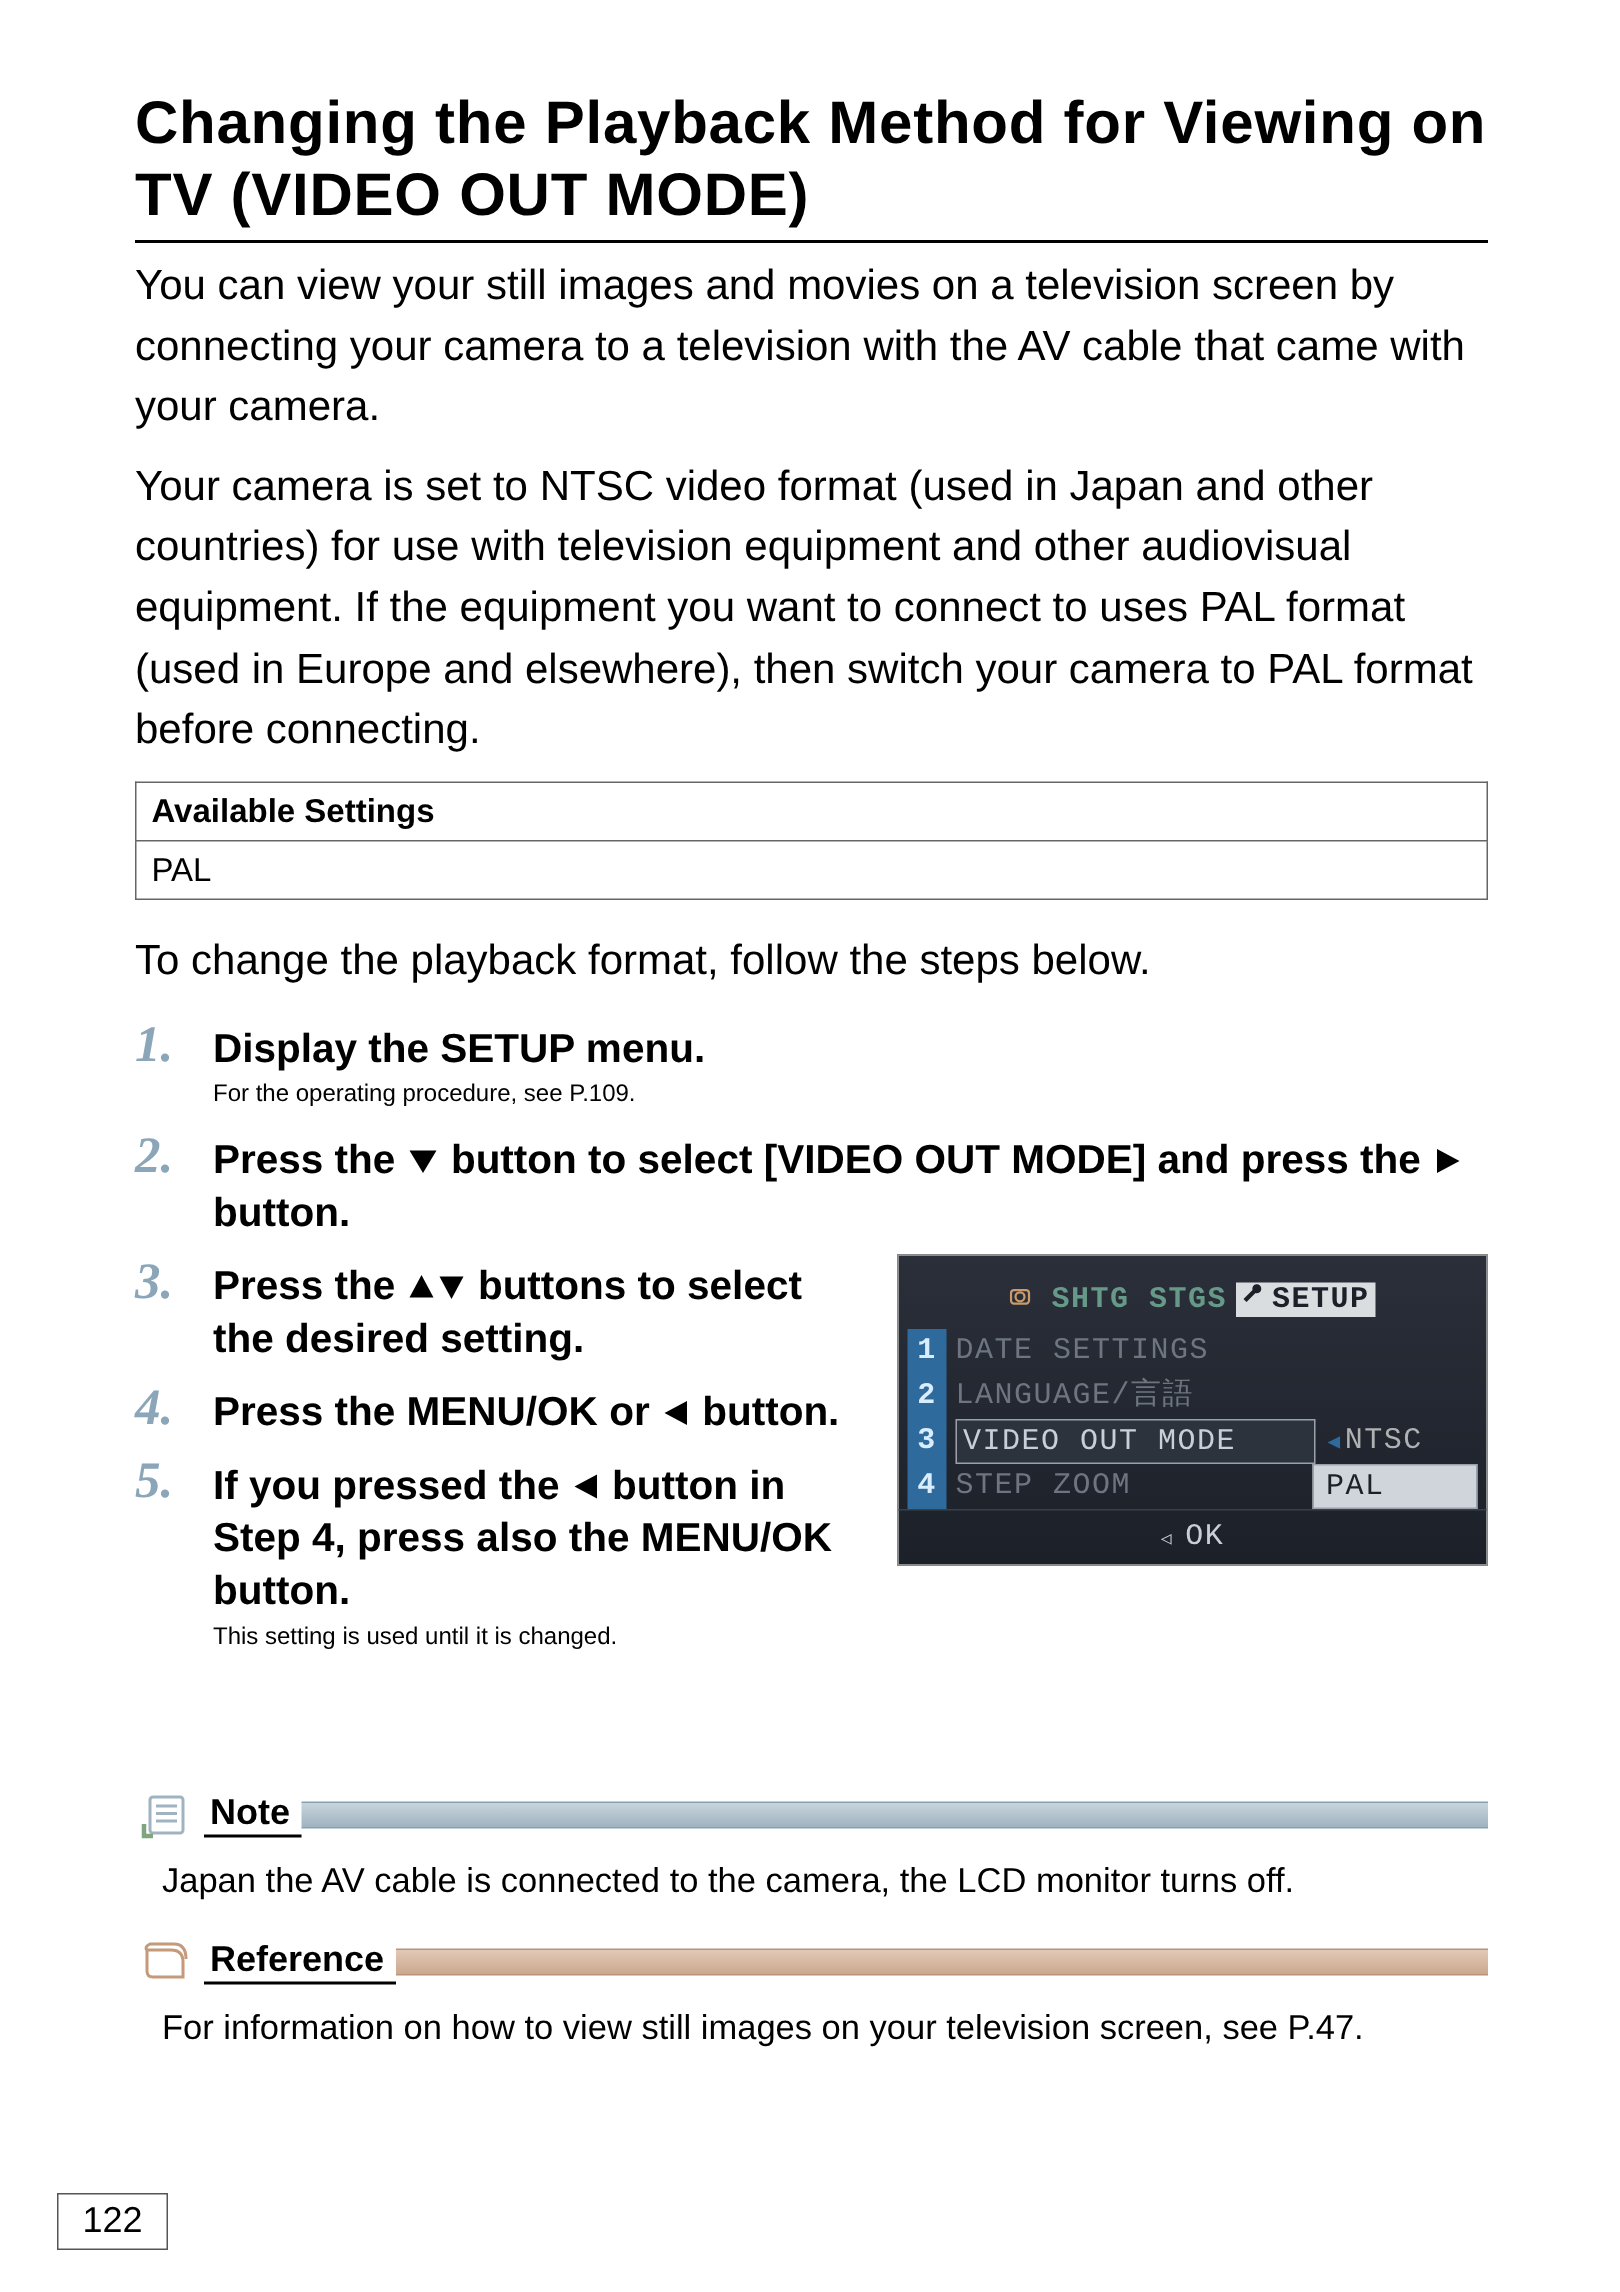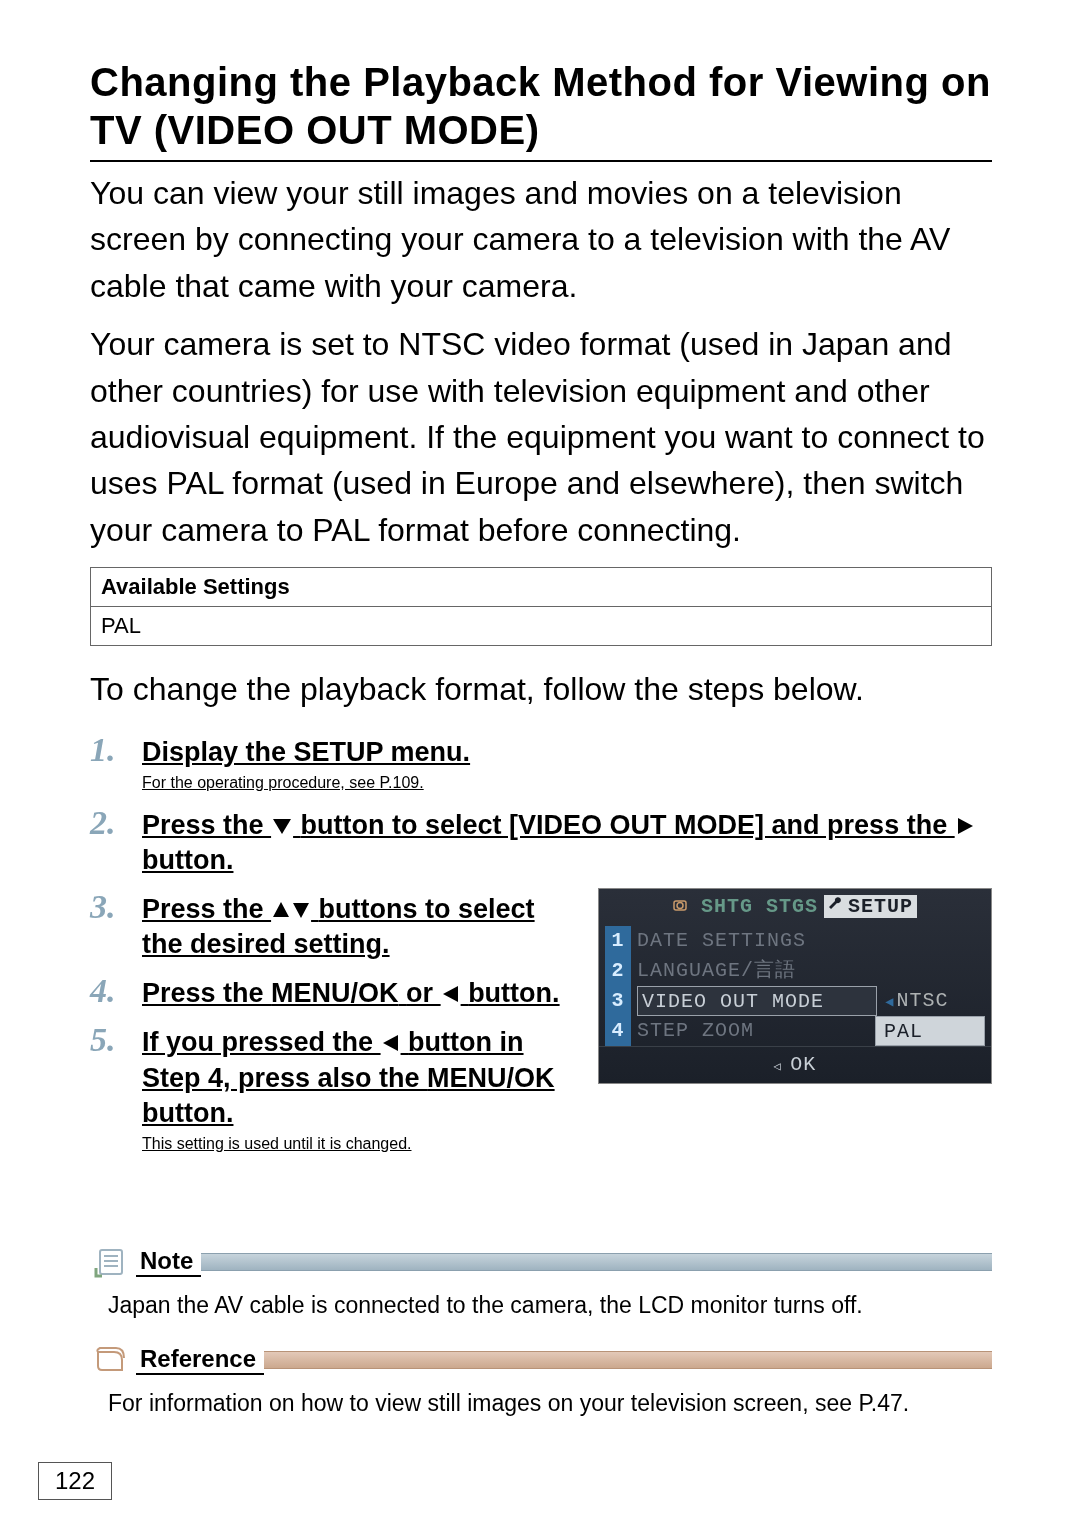--- a/index.html
+++ b/index.html
@@ -21,21 +21,21 @@
     font-family: Arial, Helvetica, sans-serif;
     font-weight: 900;
     font-size: 40px;
     line-height: 1.2;
     border-bottom: 2px solid #000;
     padding-bottom: 6px;
     margin: 0 0 8px 0;
     letter-spacing: 0.5px;
   }
   p.body {
-    font-size: 32px;
+    font-size: 28px;
     line-height: 1.45;
     margin: 0 0 12px 0;
   }
   table.settings {
     width: 100%;
     border-collapse: collapse;
     margin: 14px 0 20px 0;
   }
   table.settings th, table.settings td {
     border: 1px solid #666;
@@ -60,21 +60,20 @@
     font-style: italic;
     font-weight: bold;
     font-size: 34px;
     color: #8aa6b8;
     width: 52px;
     flex: none;
     line-height: 1.1;
   }
   .step-body {
     flex: 1;
-    text-decoration: underline;
   }
   .step-title {
     font-weight: bold;
     font-size: 27px;
     line-height: 1.3;
     margin: 4px 0 2px 0;
   }
   .step-sub {
     font-size: 16px;
     line-height: 1.4;
@@ -91,21 +90,21 @@
     border: 1px solid #888;
     background: linear-gradient(#2a2f39,#1b2029);
     color: #aeb2b3;
     font-family: "Courier New", monospace;
     font-size: 20px;
     letter-spacing: 1px;
     padding-bottom: 5px;
   }
   .lcd-header {
     display: flex; align-items: flex-start; justify-content: center;
-    padding: 6px 6px 8px 6px;
+    padding: 18px 6px 8px 6px;
     font-weight: bold;
   }
   .lcd-header .dimtab { color:#698; padding:0 6px; }
   .lcd-header .activetab {
     background:#d9dde0; color:#1b2029; padding:0 4px; display:inline-flex; align-items:center;
   }
   .lcd-header .wrench-icon { margin-right:4px; }
   .lcd-row {
     display:flex; align-items:stretch;
     padding: 0 6px;

